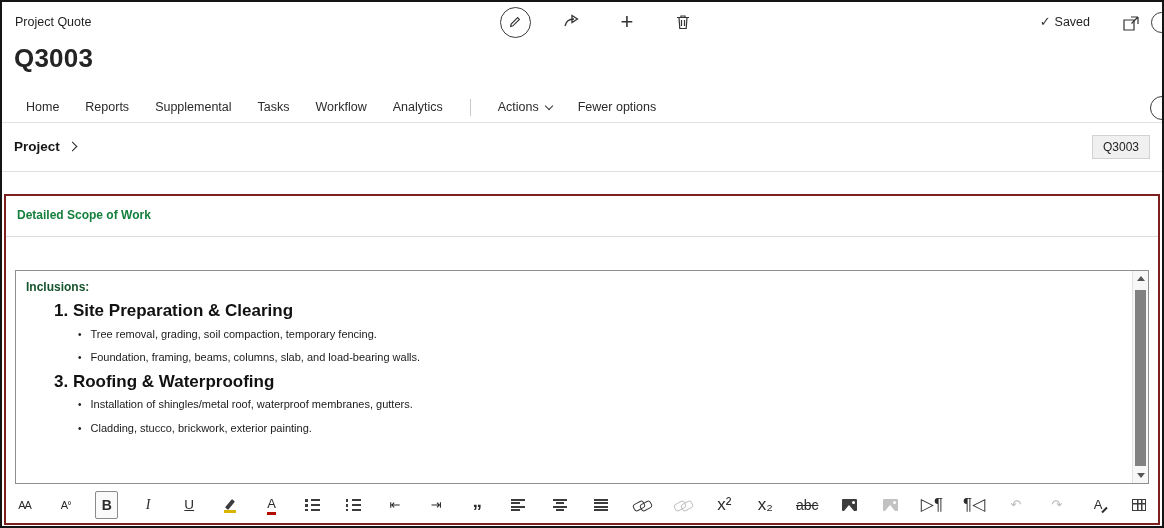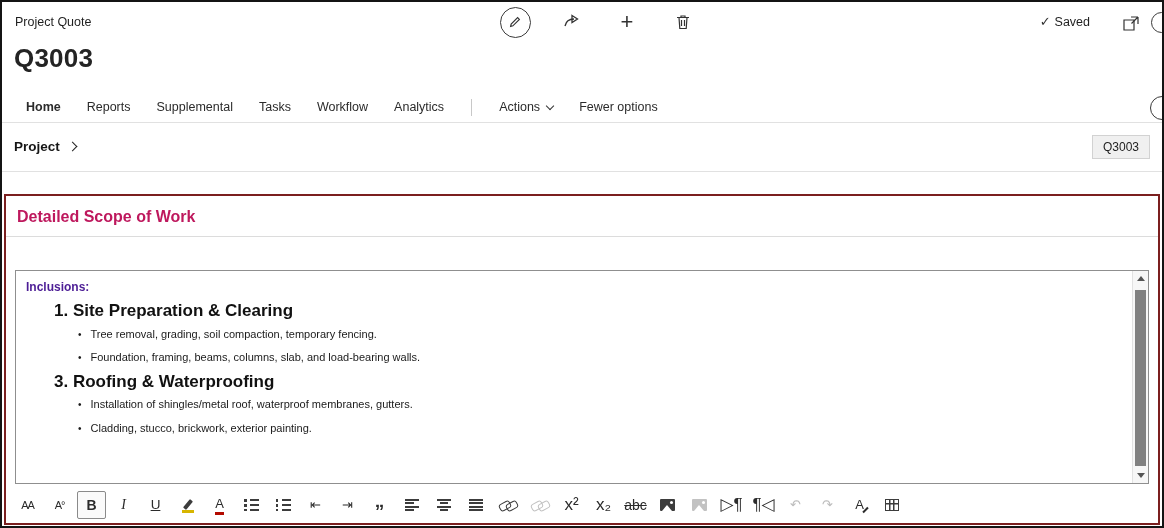--- a/index.html
+++ b/index.html
@@ -21,55 +21,55 @@
   .cutoff-circle { position:absolute; border:1.6px solid #3a3a3a; border-radius:50%; background:#fff; }
   .cutoff-top { right:-10px; top:10px; width:21px; height:21px; }
   .cutoff-tabs { right:-12px; top:94px; width:24px; height:24px; }
 
   .record-title { position:absolute; left:12px; top:41px; font-size:26px; font-weight:600; color:#242424; letter-spacing:.2px; }
 
   
   .tab-bar { position:absolute; top:90px; left:0; right:0; height:31px; border-bottom:1px solid #e1e1e1;
              display:flex; align-items:center; padding-left:24px; gap:26px; font-size:12.5px; color:#2b2b2b; }
   .tab { cursor:pointer; white-space:nowrap; }
-  .tab.active { font-weight:700; }
+  .tab.active { font-weight:400; }
   .vdiv { width:1px; height:17px; background:#c8c8c8; margin:0 1px; }
   .menu-item { display:flex; align-items:center; cursor:pointer; white-space:nowrap; }
   .chev-down { display:inline-block; width:6px; height:6px; border-right:1.4px solid #333; border-bottom:1.4px solid #333;
                transform:rotate(45deg); margin-left:7px; margin-top:-3px; }
 
   
   .project-row { position:absolute; top:122px; left:0; right:0; height:48px; border-bottom:1px solid #e1e1e1; }
   .project-label { position:absolute; left:12px; top:15px; font-size:13.5px; font-weight:700; color:#161616; display:flex; align-items:center; }
   .chev-right { display:inline-block; width:7px; height:7px; border-right:1.6px solid #222; border-bottom:1.6px solid #222;
                 transform:rotate(-45deg); margin-left:9px; }
   .record-chip { position:absolute; right:12px; top:11px; min-width:52px; height:24px; padding:0 10px;
                  background:#f0f0f0; border:1px solid #d2d2d2; font-size:12px; color:#222;
                  display:flex; align-items:center; justify-content:center; cursor:pointer; }
 
   
   .scope-box { position:absolute; top:192px; left:2px; right:2px; bottom:1px; border:2px solid #7b1f1f; background:#fff; }
-  .scope-title { position:absolute; left:11px; top:12px; font-size:16px; font-weight:700; color:#be185d; }
+  .scope-title { position:absolute; left:11px; top:12px; font-size:12px; font-weight:700; color:#15803d; }
   .scope-divider { position:absolute; left:0; right:0; top:40px; height:1px; background:#dcdcdc; }
 
   .editor { position:absolute; left:9px; right:9px; top:74px; height:214px; border:1px solid #8f8f8f; background:#fff; overflow:hidden; }
   .editor-content { position:absolute; left:0; top:0; right:16px; bottom:0; overflow:hidden; }
-  .ed-heading { margin:5px 0 0 10px; font-size:12px; font-weight:700; color:#4c1d95; height:23px; line-height:23px; }
+  .ed-heading { margin:5px 0 0 10px; font-size:12px; font-weight:700; color:#14532d; height:23px; line-height:23px; }
   .ed-num { padding-left:38px; font-size:17px; font-weight:700; color:#111; height:23.5px; line-height:23.5px; }
   .ed-bullet { padding-left:62px; font-size:11px; color:#1a1a1a; height:23.5px; line-height:23.5px; }
   .ed-bullet .dot { display:inline-block; margin-right:9px; font-size:10px; }
 
   .vscroll { position:absolute; top:0; right:0; bottom:0; width:16px; background:#f7f7f7; border-left:1px solid #e2e2e2; cursor:pointer; }
   .sb-arrow { position:absolute; left:4px; width:0; height:0; border-left:4px solid transparent; border-right:4px solid transparent; }
   .sb-up { top:5px; border-bottom:5px solid #555; }
   .sb-down { bottom:5px; border-top:5px solid #555; }
   .sb-thumb { position:absolute; left:2px; right:2px; top:19px; bottom:17px; background:#818181; cursor:grab; }
 
   
-  .fmt-toolbar { position:absolute; left:7px; right:7px; bottom:3px; height:31px; display:flex; align-items:center; gap:3px; }
+  .fmt-toolbar { position:absolute; left:7px; right:7px; bottom:3px; height:31px; display:flex; align-items:center; gap:18px; }
   .fmt-btn { width:29px; height:28px; display:flex; align-items:center; justify-content:center;
              font-size:13px; color:#2b2b2b; border:1px solid transparent; border-radius:2px; cursor:pointer; }
   .fmt-btn.active { border-color:#8a8a8a; background:#fafafa; font-weight:700; }
   .fmt-btn.disabled { color:#bcbcbc; cursor:default; }
   .g-bold { font-weight:700; font-size:14px; }
   .g-italic { font-style:italic; font-family:"Liberation Serif", serif; font-size:14px; }
   .g-underline { text-decoration:underline; font-size:13.5px; }
   .g-strike { text-decoration:line-through; font-size:14px; }
   .g-quote { font-size:19px; font-weight:700; line-height:8px; padding-bottom:8px; }
   .g-small { font-size:11px; letter-spacing:-1px; }

